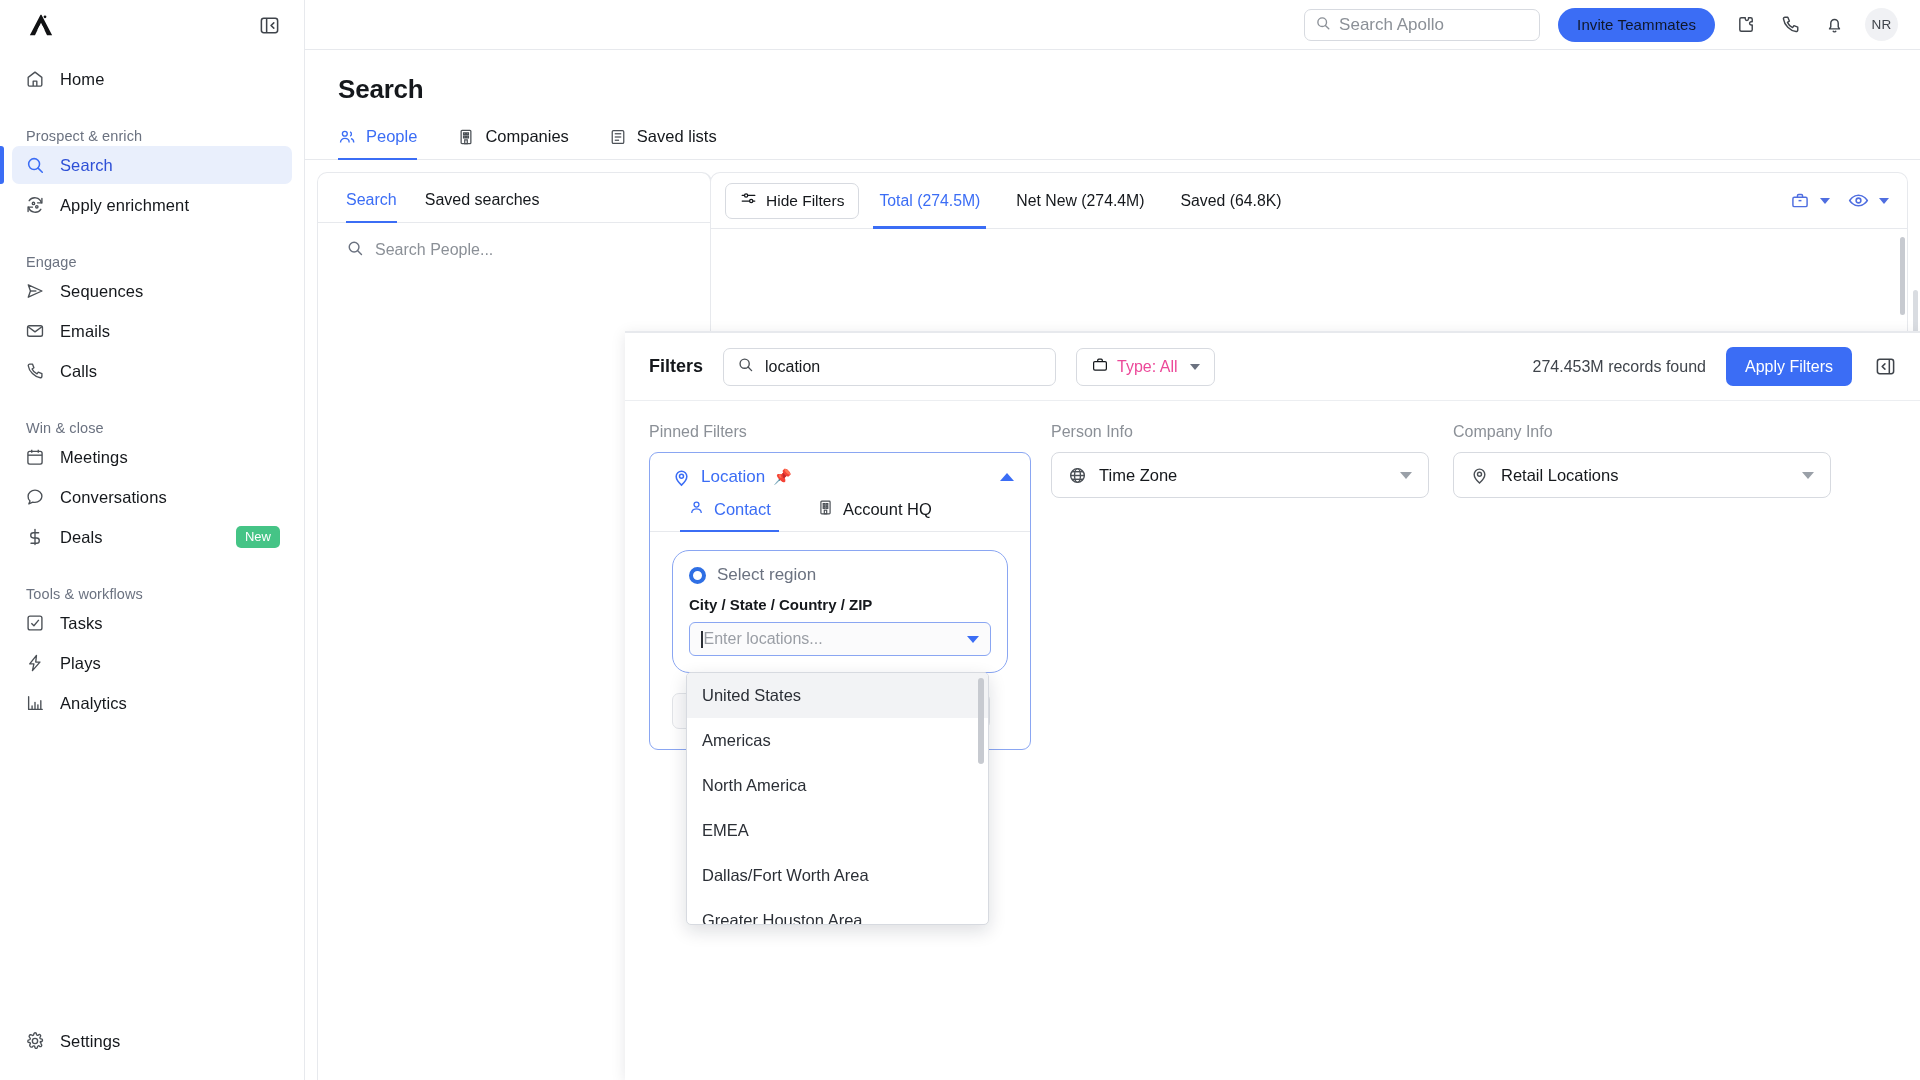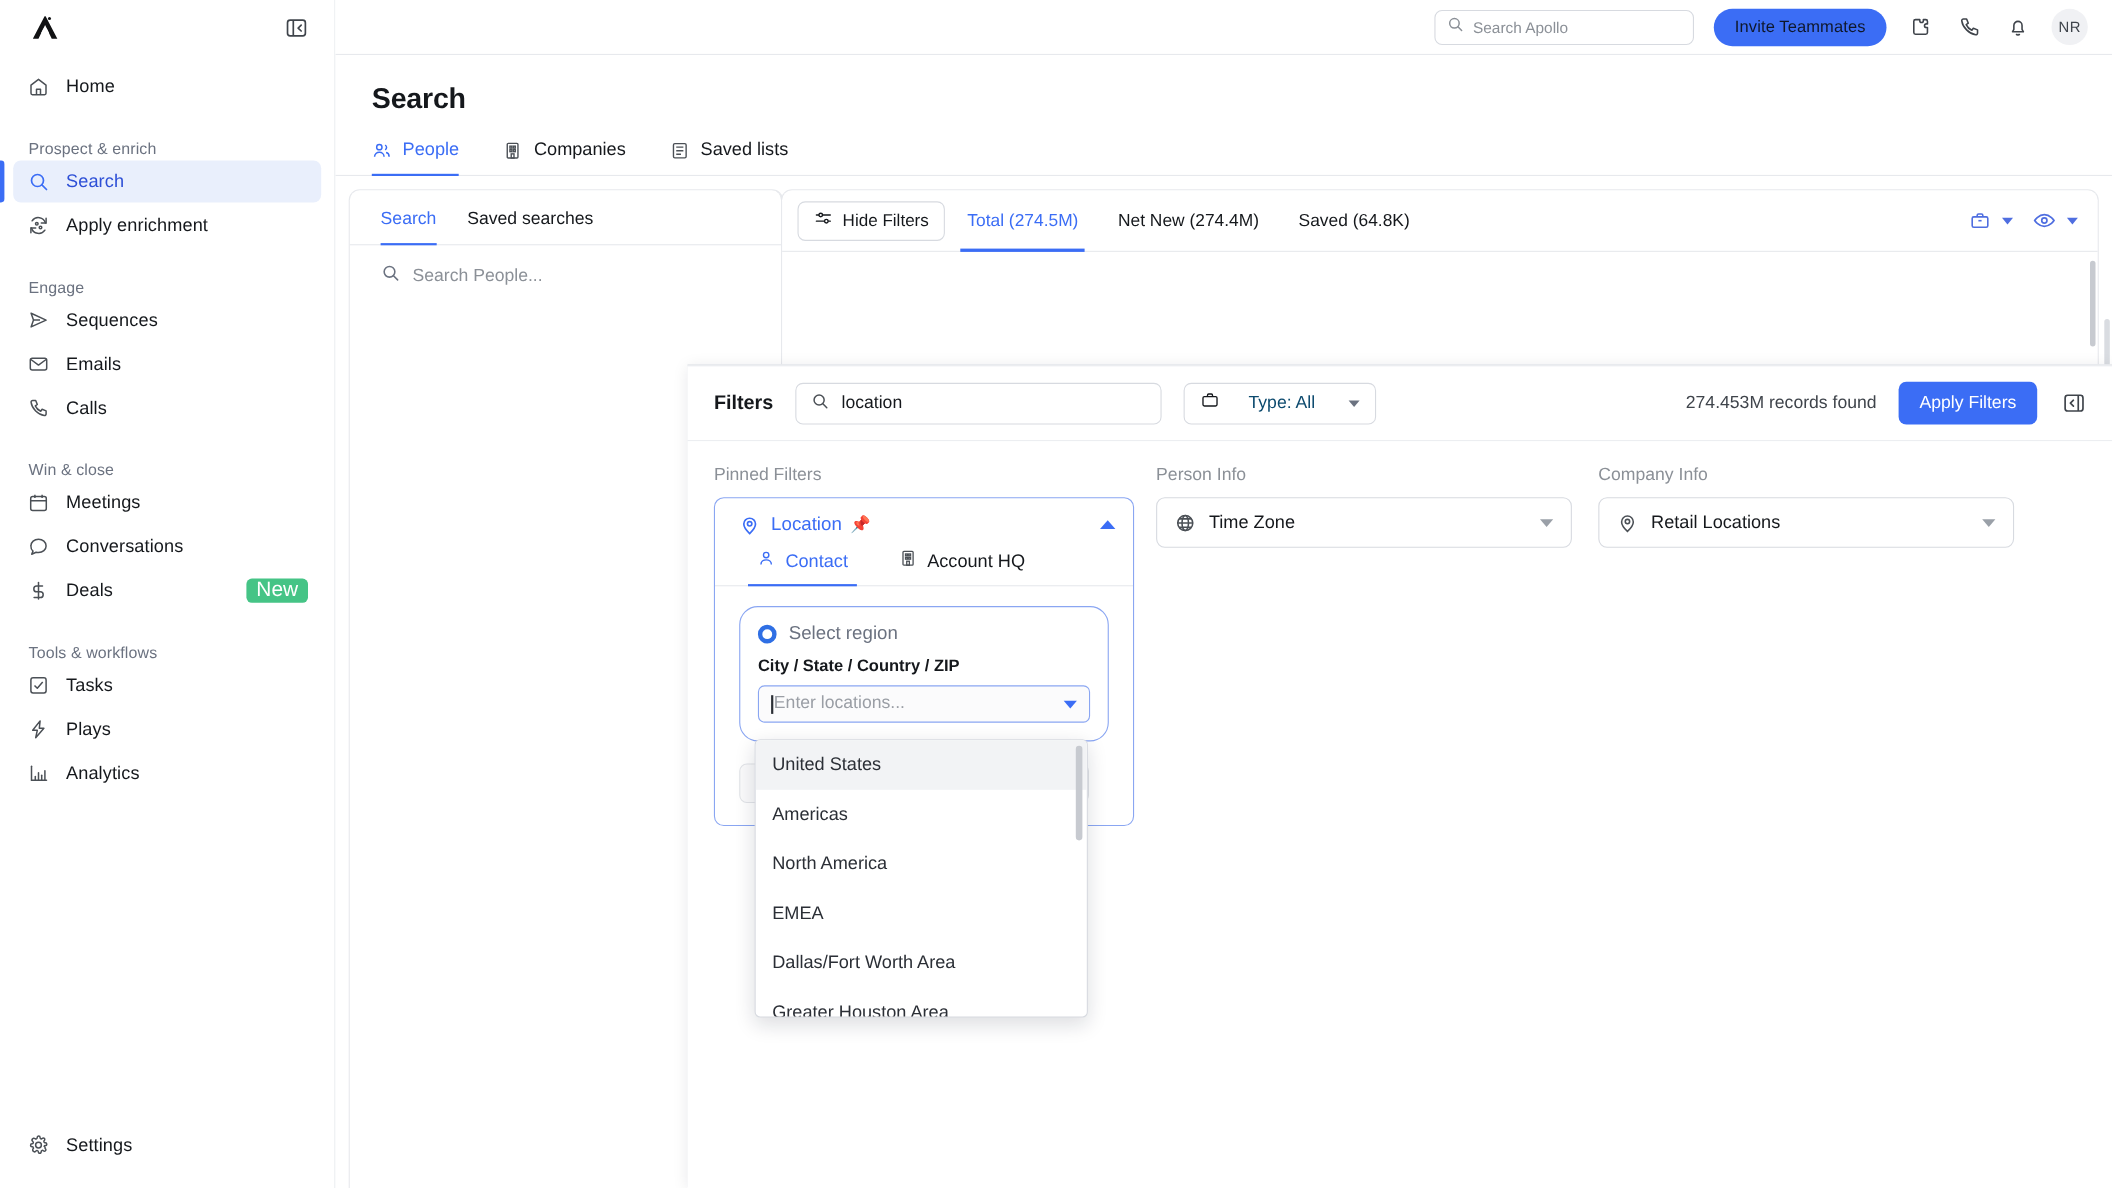--- a/index.html
+++ b/index.html
@@ -42,39 +42,39 @@
   .sb-item .lbl { font-size: 16.5px; color: #15181c; font-weight: 400; letter-spacing: .1px; }
   .sb-item.active { background: #e9effc; }
   .sb-item.active .lbl { color: #2d4fd6; font-weight: 400; }
   .sb-item.active .ico { color: #3b6df5; }
   .sb-item.active::before {
     content: ""; position: absolute; left: -12px; top: 0; bottom: 0;
     width: 4px; background: #3b6df5; border-radius: 0 3px 3px 0;
   }
   .badge-new {
     margin-left: auto; background: #45c486; color: #fff;
-    font-size: 19px; padding: 2px 9px; border-radius: 5px; line-height: 18px;
+    font-size: 13px; padding: 2px 9px; border-radius: 5px; line-height: 18px;
   }
   .sb-bottom { position: absolute; left: 0; right: 0; bottom: 18px; }
 
   
   .main { flex: 1; height: 1080px; position: relative; background: #fff; display: flex; flex-direction: column; }
 
   .topbar {
     height: 50px; border-bottom: 1px solid #e7e9ed;
     display: flex; align-items: center; justify-content: flex-end;
     padding-right: 22px; gap: 18px; background: #fff;
     flex: 0 0 50px;
   }
   .global-search {
     width: 236px; height: 32px; border: 1px solid #d7dae0; border-radius: 7px;
     display: flex; align-items: center; gap: 8px; padding: 0 10px;
   }
   .global-search input {
-    border: none; outline: none; font-size: 14px; color: #15181c;
+    border: none; outline: none; font-size: 17px; color: #15181c;
     font-family: inherit; width: 100%; background: transparent;
   }
   .global-search input::placeholder { color: #8b9097; }
   .btn-invite {
     background: #3b6df5; color: #0f172a; border: none; border-radius: 19px;
     height: 34px; padding: 0 19px; font-size: 15px; font-family: Liberation Sans, sans-serif;
     cursor: pointer; letter-spacing: .1px;
   }
   .top-ico { width: 26px; height: 26px; display: flex; align-items: center; justify-content: center; color: #3f444b; cursor: pointer; }
   .avatar {
@@ -142,22 +142,22 @@
   }
   .fo-bar { height: 68px; display: flex; align-items: center; padding: 0 22px 0 24px; gap: 20px; border-bottom: 1px solid #eceef1; }
   .fo-title { font-size: 18px; font-weight: 700; color: #15181c; }
   .fo-searchbox {
     width: 333px; height: 38px; border: 1px solid #d7dae0; border-radius: 7px;
     display: flex; align-items: center; gap: 11px; padding: 0 13px;
   }
   .fo-searchbox input { border: none; outline: none; font-size: 16px; font-family: inherit; color: #15181c; width: 100%; }
   .fo-type {
     height: 38px; border: 1px solid #d7dae0; border-radius: 7px;
-    display: flex; align-items: center; gap: 26px; padding: 0 14px;
-    font-size: 16px; color: #0c4a6e; cursor: pointer;
+    display: flex; align-items: center; gap: 8px; padding: 0 14px;
+    font-size: 16px; color: #ec4899; cursor: pointer;
   }
   .fo-records { margin-left: auto; font-size: 16px; color: #3f444b; }
   .btn-apply {
     background: #3b6df5; color: #fff; border: none; border-radius: 7px;
     height: 39px; padding: 0 19px; font-size: 16px; font-family: inherit; cursor: pointer;
   }
   .fo-collapse { width: 26px; height: 26px; display: flex; align-items: center; justify-content: center; cursor: pointer; }
 
   .fo-body { display: flex; padding: 22px 24px 0 24px; gap: 0; }
   .col-pinned { width: 382px; flex: 0 0 382px; }

